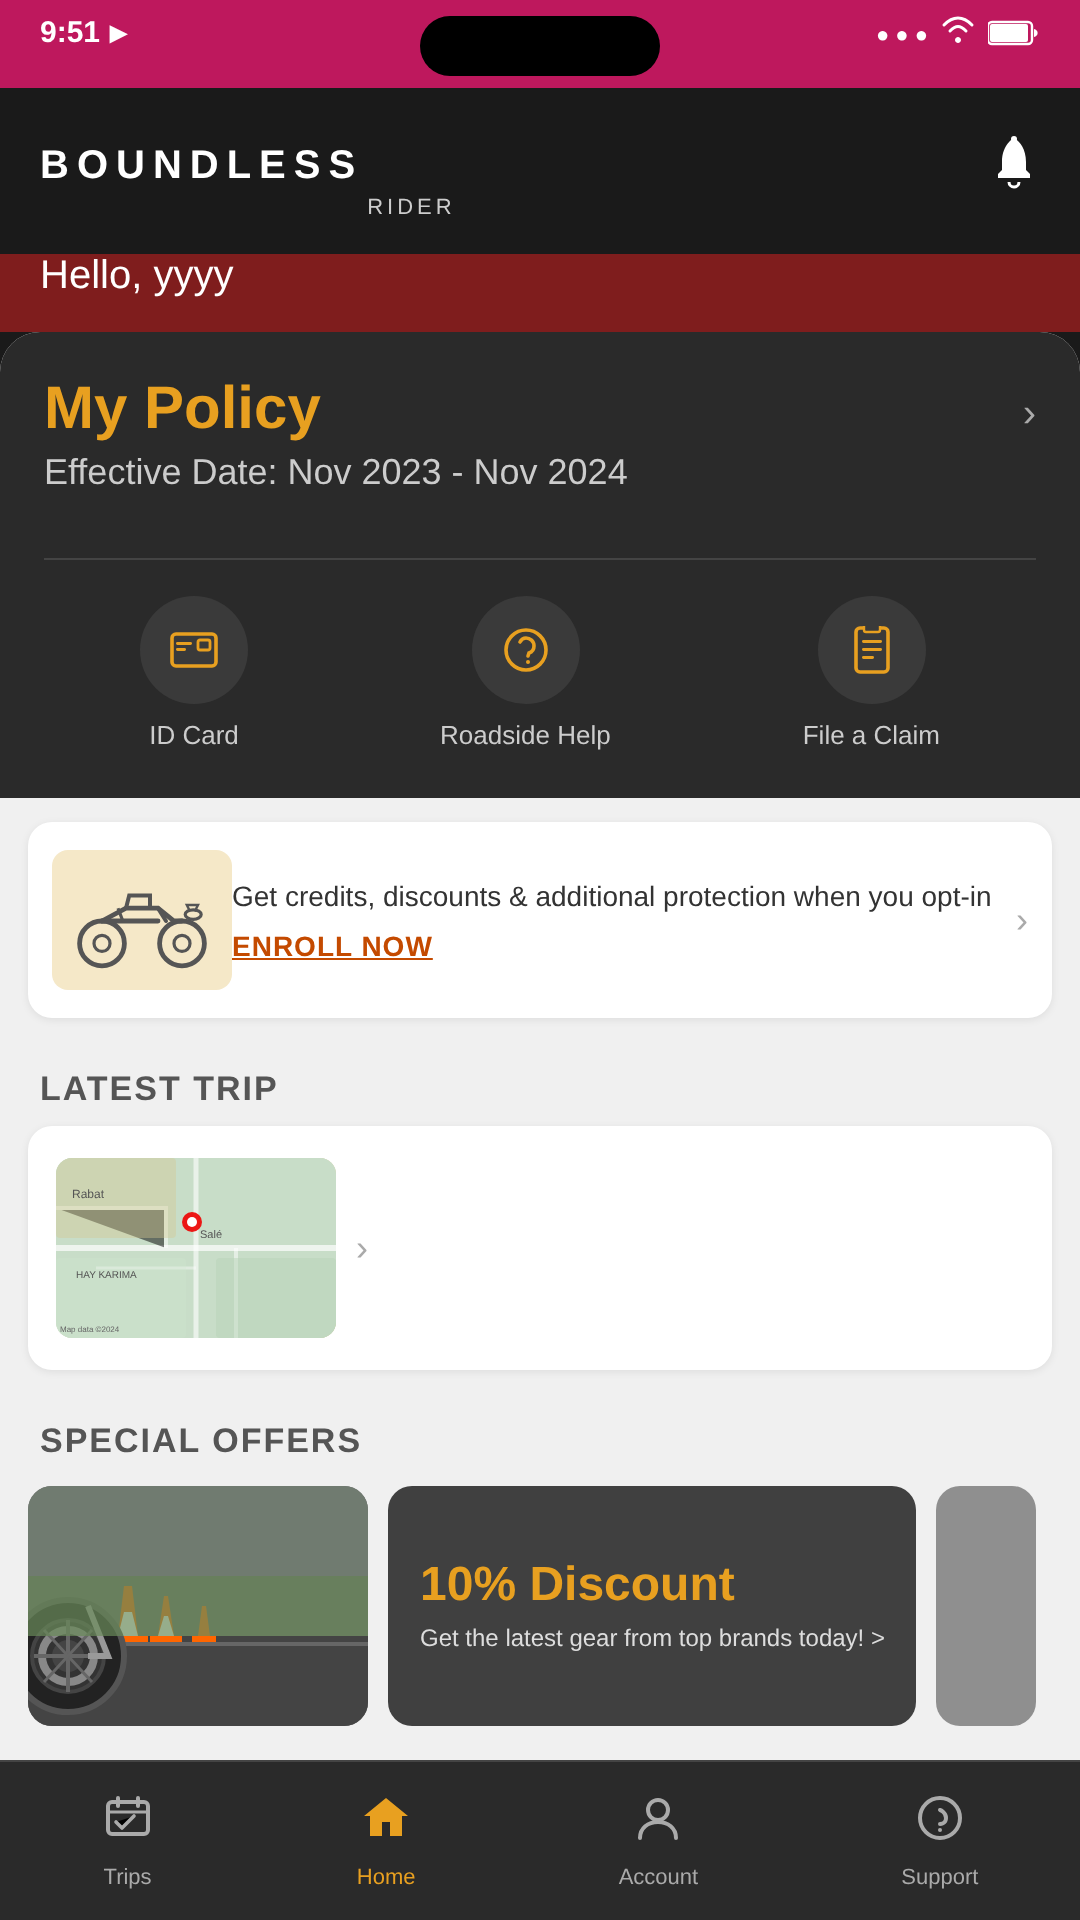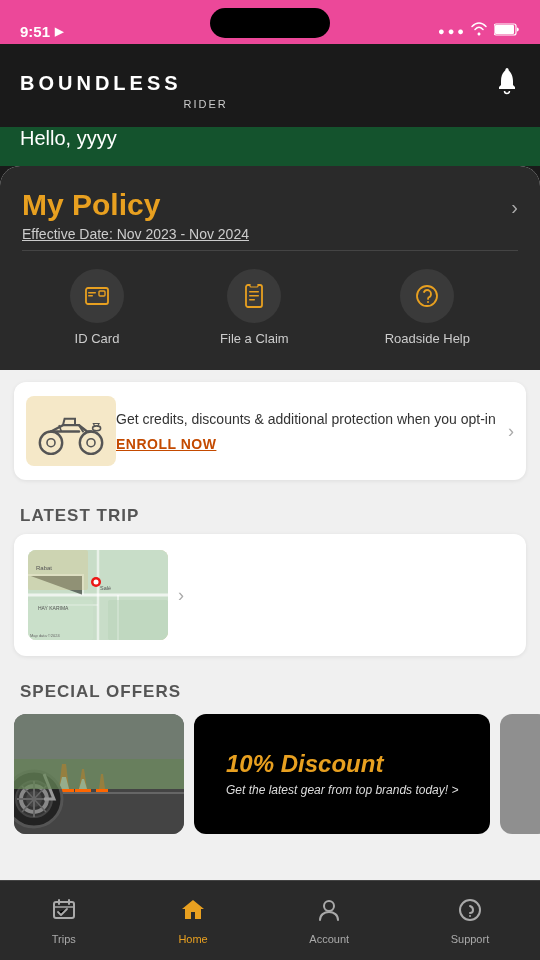--- a/index.html
+++ b/index.html
@@ -7,24 +7,24 @@
     body {
       width: 540px;
       min-height: 960px;
       background: #1a1a1a;
       font-family: -apple-system, BlinkMacSystemFont, 'Segoe UI', sans-serif;
       overflow-x: hidden;
     }
 
     
     .status-bar {
-      background: #ec4899;
+      background: #be185d;
       display: flex;
       justify-content: space-between;
-      align-items: flex-end;
+      align-items: flex-start;
       padding: 8px 20px 4px;
       height: 44px;
     }
     .status-time {
       color: white;
       font-size: 15px;
       font-weight: 600;
       display: flex;
       align-items: center;
       gap: 3px;
@@ -75,21 +75,21 @@
       margin-bottom: 3px;
       margin-top: 44px;
     }
     .bell-icon {
       color: white;
       font-size: 22px;
     }
 
     
     .greeting {
-      background: #14532d;
+      background: #7f1d1d;
       padding: 0 20px 16px;
     }
     .greeting-text {
       color: white;
       font-size: 20px;
       font-weight: 500;
     }
 
     
     .main-content {
@@ -115,24 +115,23 @@
       font-size: 30px;
       font-weight: 700;
     }
     .policy-arrow {
       color: #aaa;
       font-size: 20px;
       margin-top: 8px;
     }
     .policy-dates {
       color: #ccc;
-      font-size: 14px;
+      font-size: 18px;
       margin-top: 4px;
-      margin-bottom: 8px;
-      text-decoration: underline;
+      margin-bottom: 32px;
     }
     .policy-divider {
       border: none;
       border-top: 1px solid #444;
       margin-bottom: 18px;
     }
     .policy-actions {
       display: flex;
       justify-content: space-around;
     }
@@ -280,27 +279,26 @@
     }
     .offer-card {
       min-width: 200px;
       height: 120px;
       border-radius: 12px;
       overflow: hidden;
       position: relative;
       flex-shrink: 0;
     }
     .offer-green {
-      background: #000000;
+      background: #404040;
       min-width: 220px;
       display: flex;
       flex-direction: column;
       justify-content: center;
-      padding: 32px;
-      font-style: italic;
+      padding: 16px;
     }
     .offer-discount {
       color: #e8a020;
       font-size: 24px;
       font-weight: 700;
     }
     .offer-desc {
       color: #ddd;
       font-size: 12px;
       margin-top: 4px;
@@ -413,39 +411,39 @@
               <rect x="1" y="1" width="22" height="16" rx="2" fill="none" stroke="#e8a020" stroke-width="1.8"></rect>
               <rect x="3" y="5" width="8" height="1.5" rx="0.7" fill="#e8a020"></rect>
               <rect x="3" y="8" width="5" height="1.5" rx="0.7" fill="#e8a020"></rect>
               <rect x="14" y="4" width="6" height="5" rx="1" fill="none" stroke="#e8a020" stroke-width="1.4"></rect>
             </svg>
         </div>
         <span class="action-label">ID Card</span>
       </div>
       <div class="policy-action">
         <div class="action-icon-circle">
+          <svg width="22" height="22" viewBox="0 0 22 22">
+              <path d="M11 1C5.5 1 1 5.5 1 11s4.5 10 10 10 10-4.5 10-10S16.5 1 11 1z" fill="none" stroke="#e8a020" stroke-width="1.8"></path>
+              <path d="M8 7c0 0 1-2 3-2s4 1.5 4 4c0 2-1 3-2.5 3.5L12 14" fill="none" stroke="#e8a020" stroke-width="1.8" stroke-linecap="round"></path>
+              <circle cx="12" cy="17" r="1" fill="#e8a020"></circle>
+            </svg>
+        </div>
+        <span class="action-label">Roadside Help</span>
+      </div>
+      <div class="policy-action">
+        <div class="action-icon-circle">
           <svg width="20" height="24" viewBox="0 0 20 24">
               <rect x="2" y="1" width="16" height="22" rx="2" fill="none" stroke="#e8a020" stroke-width="1.8"></rect>
               <rect x="5" y="7" width="10" height="1.5" rx="0.7" fill="#e8a020"></rect>
               <rect x="5" y="11" width="10" height="1.5" rx="0.7" fill="#e8a020"></rect>
               <rect x="5" y="15" width="6" height="1.5" rx="0.7" fill="#e8a020"></rect>
               <rect x="6" y="-1" width="8" height="4" rx="1" fill="#3a3a3a" stroke="#e8a020" stroke-width="1.2"></rect>
             </svg>
         </div>
         <span class="action-label">File a Claim</span>
-      </div>
-      <div class="policy-action">
-        <div class="action-icon-circle">
-          <svg width="22" height="22" viewBox="0 0 22 22">
-              <path d="M11 1C5.5 1 1 5.5 1 11s4.5 10 10 10 10-4.5 10-10S16.5 1 11 1z" fill="none" stroke="#e8a020" stroke-width="1.8"></path>
-              <path d="M8 7c0 0 1-2 3-2s4 1.5 4 4c0 2-1 3-2.5 3.5L12 14" fill="none" stroke="#e8a020" stroke-width="1.8" stroke-linecap="round"></path>
-              <circle cx="12" cy="17" r="1" fill="#e8a020"></circle>
-            </svg>
-        </div>
-        <span class="action-label">Roadside Help</span>
       </div>
     </div>
   </div>
 
   <div class="enroll-banner">
     <div class="enroll-moto">
       <svg class="moto-svg" viewBox="0 0 100 60" fill="none">
 
         <circle cx="25" cy="44" r="14" stroke="#555" stroke-width="3" fill="none"></circle>
         <circle cx="75" cy="44" r="14" stroke="#555" stroke-width="3" fill="none"></circle>

